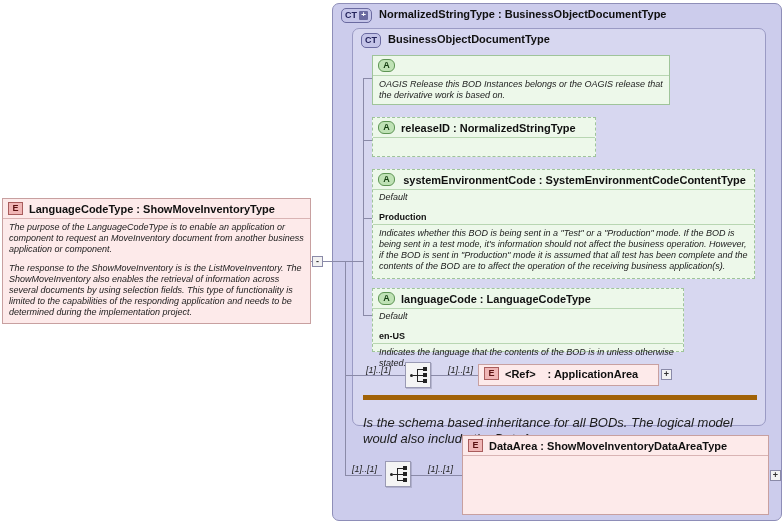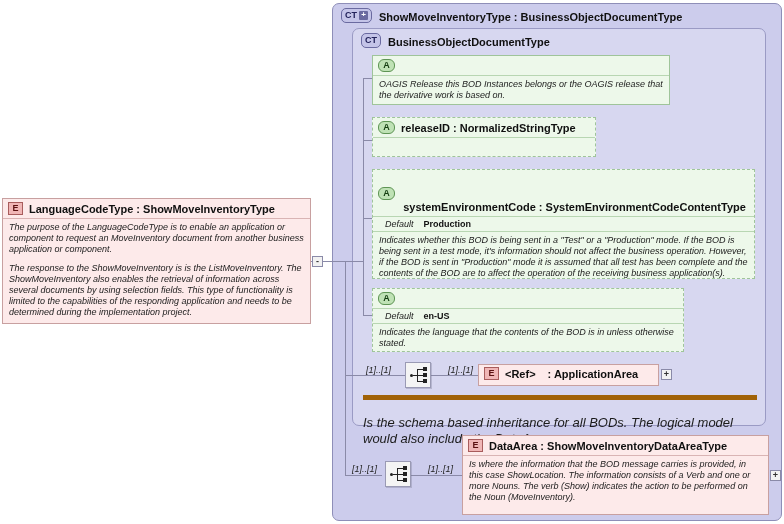--- a/index.html
+++ b/index.html
@@ -40,34 +40,35 @@
   
   .attr{background:#edf8ea;border:1px solid #9fc49a;}
   .attr.optional{border:1px dashed #9fc49a;}
   .attr .hdr{color:#101010;border-bottom:1px solid #b8d6b2;padding-left:5px;}
   .attr .badge{
     background:#bfe2b5;border:1px solid #5e9454;color:#143d10;
     border-radius:6px;width:17px;flex:0 0 17px;
   }
   .attr .body{color:#1b1b1b;}
   .attr .deflt{
-    display:flex;gap:10px;font-size:9px;padding:2px 12px;
+    display:flex;gap:10px;font-size:9px;padding:2px 6px;
     border-bottom:1px solid #b8d6b2;
+    flex-direction:column;
   }
   .attr .deflt .k{font-style:italic;color:#222;}
   .attr .deflt .v{font-weight:bold;color:#111;}
 
   
   .ct{
     position:absolute;box-sizing:border-box;
     background:#ccccec;border:1px solid #8e8eb8;border-radius:7px;
   }
   .ct.inner{background:#d7d7f0;border:1px solid #9a9ac4;}
   .ct > .ct-hdr{
-    display:flex;align-items:flex-end;gap:7px;
+    display:flex;align-items:flex-start;gap:7px;
     padding:4px 8px 2px 8px;font-weight:bold;font-size:11px;color:#101010;
   }
   .ct-badge{
     display:inline-flex;align-items:center;justify-content:center;
     background:#c4c4e8;border:1px solid #6a6aa0;border-radius:5px;
     font-size:9px;font-weight:bold;color:#22225a;
     height:13px;padding:0 3px;line-height:11px;
   }
   .ct-badge .pl{
     display:inline-block;width:9px;height:9px;margin-left:2px;
@@ -114,21 +115,21 @@
 <body>
 
 <div class="canvas">
 
   <div class="ct" style="left:332px;top:3px;width:450px;height:518px;">
     <div class="ct-hdr">
       <span class="ct-badge">
           <span>CT</span>
           <span class="pl">+</span>
         </span>
-      <span>ShowMoveInventoryType : BusinessObjectDocumentType</span>
+      <span>NormalizedStringType : BusinessObjectDocumentType</span>
     </div>
   </div>
 
   <div class="ct inner" style="left:352px;top:28px;width:414px;height:398px;">
     <div class="ct-hdr">
       <span class="ct-badge">
           <span>CT</span>
         </span>
       <span>BusinessObjectDocumentType</span>
     </div>
@@ -178,32 +179,33 @@
   <div class="node attr optional" style="left:372px;top:117px;width:224px;height:40px;">
     <div class="hdr">
       <span class="badge">A</span>
       <span>releaseID : NormalizedStringType</span>
     </div>
   </div>
 
   <div class="node attr optional" style="left:372px;top:169px;width:383px;height:110px;">
     <div class="hdr" style="justify-content:flex-start;">
       <span class="badge">A</span>
-      <span style="text-align:center;flex:1;margin-top:28px;">systemEnvironmentCode : SystemEnvironmentCodeContentType</span>
+      <span style="text-align:center;flex:1;">systemEnvironmentCode : SystemEnvironmentCodeContentType</span>
     </div>
     <div class="deflt">
       <span class="k">Default</span>
       <span class="v">Production</span>
     </div>
     <div class="body">Indicates whether this BOD is being sent in a "Test" or a "Production" mode. If the BOD is being sent in a test mode, it's information should not affect the business operation. However, if the BOD is sent in "Production" mode it is assumed that all test has been complete and the contents of the BOD are to affect the operation of the receiving business application(s).</div>
   </div>
 
   <div class="node attr optional" style="left:372px;top:288px;width:312px;height:64px;">
     <div class="hdr">
       <span class="badge">A</span>
+      <span>languageCode : LanguageCodeType</span>
     </div>
     <div class="deflt">
       <span class="k">Default</span>
       <span class="v">en-US</span>
     </div>
     <div class="body">Indicates the language that the contents of the BOD is in unless otherwise stated.</div>
   </div>
 
   <div class="card" style="left:366px;top:365px;">[1]..[1]</div>
 
@@ -244,17 +246,16 @@
     <span class="sq sq3"></span>
   </div>
 
   <div class="card" style="left:428px;top:464px;">[1]..[1]</div>
 
   <div class="node elem" style="left:462px;top:435px;width:307px;height:80px;">
     <div class="hdr">
       <span class="badge">E</span>
       <span>DataArea : ShowMoveInventoryDataAreaType</span>
     </div>
-    <div class="body">Is where the information that the BOD message carries is provided, in this case ShowLocation. The information consists of a Verb and one or more Nouns. The verb (Show) indicates the action to be performed on the Noun (MoveInventory).</div>
   </div>
   <div class="exp" style="left:770px;top:470px;">+</div>
 
 </div>
 
 </body></html>

